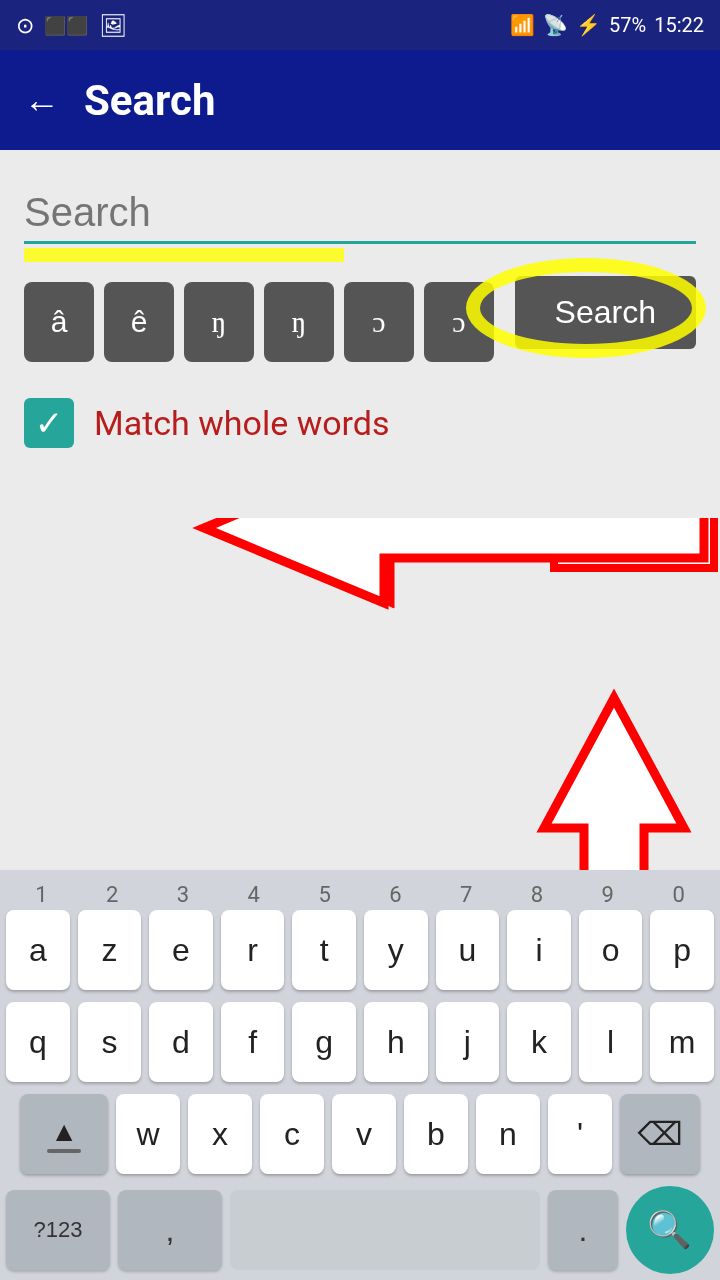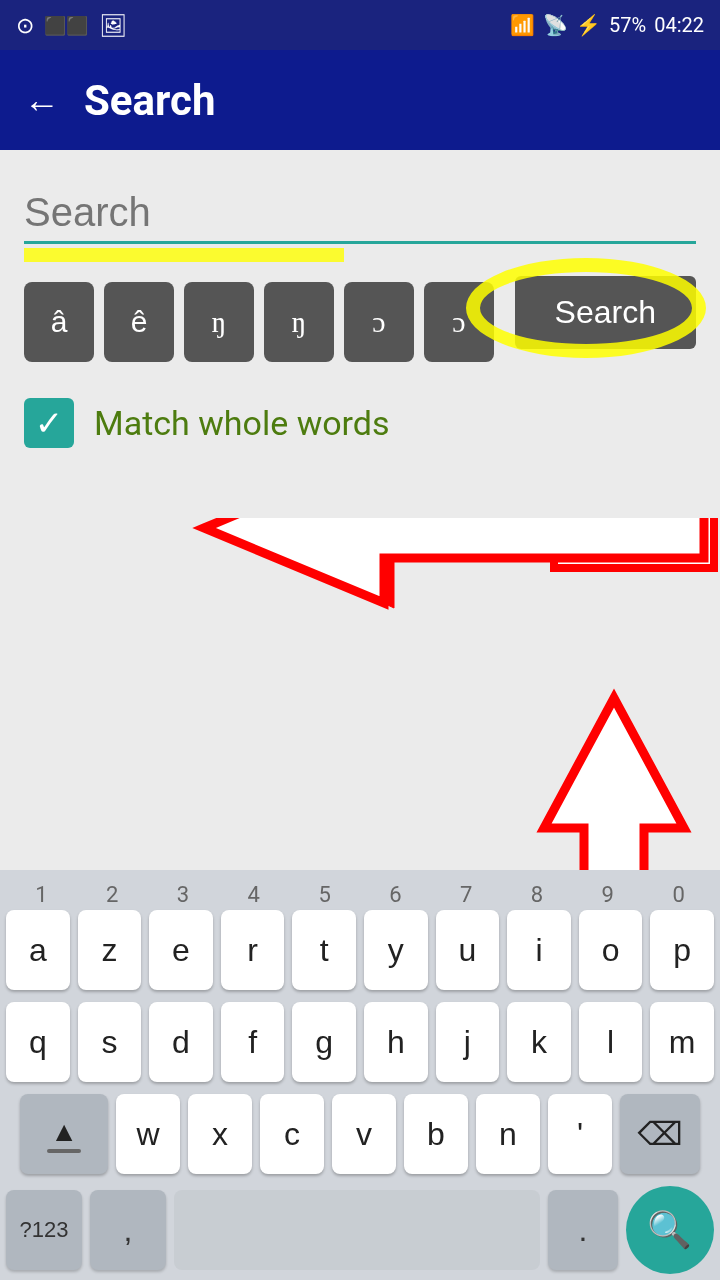--- a/index.html
+++ b/index.html
@@ -143,21 +143,21 @@
       background: #26a69a;
       border-radius: 6px;
       display: flex;
       align-items: center;
       justify-content: center;
       cursor: pointer;
       flex-shrink: 0;
     }
     .checkbox-label {
       font-size: 34px;
-      color: #4d7c0f;
+      color: #b91c1c;
     }
 
     
     .annotation-container {
       position: relative;
       height: 280px;
     }
 
     
     .keyboard {
@@ -213,21 +213,21 @@
       max-width: 80px;
     }
     .kb-bottom-row {
       display: flex;
       align-items: center;
       justify-content: space-between;
       gap: 8px;
       margin-top: 4px;
     }
     .kb-bottom-key {
-      width: 76px;
+      width: 104px;
       height: 80px;
       background: #b0b7bf;
       border-radius: 8px;
       border: none;
       font-size: 26px;
       color: #333;
       display: flex;
       align-items: center;
       justify-content: center;
       cursor: pointer;
@@ -300,21 +300,21 @@
   <div class="status-left">
     <span>⊙</span>
     <span style="font-size:18px;">⬛⬛</span>
     <span>🖼</span>
   </div>
   <div class="status-right">
     <span>📶</span>
     <span>📡</span>
     <span>⚡</span>
     <span>57%</span>
-    <span>04:22</span>
+    <span>15:22</span>
   </div>
 </div>
 
 <div class="app-bar">
   <span class="app-bar-back">←</span>
   <span class="app-bar-title">Search</span>
 </div>
 
 <div class="main-content">
 

